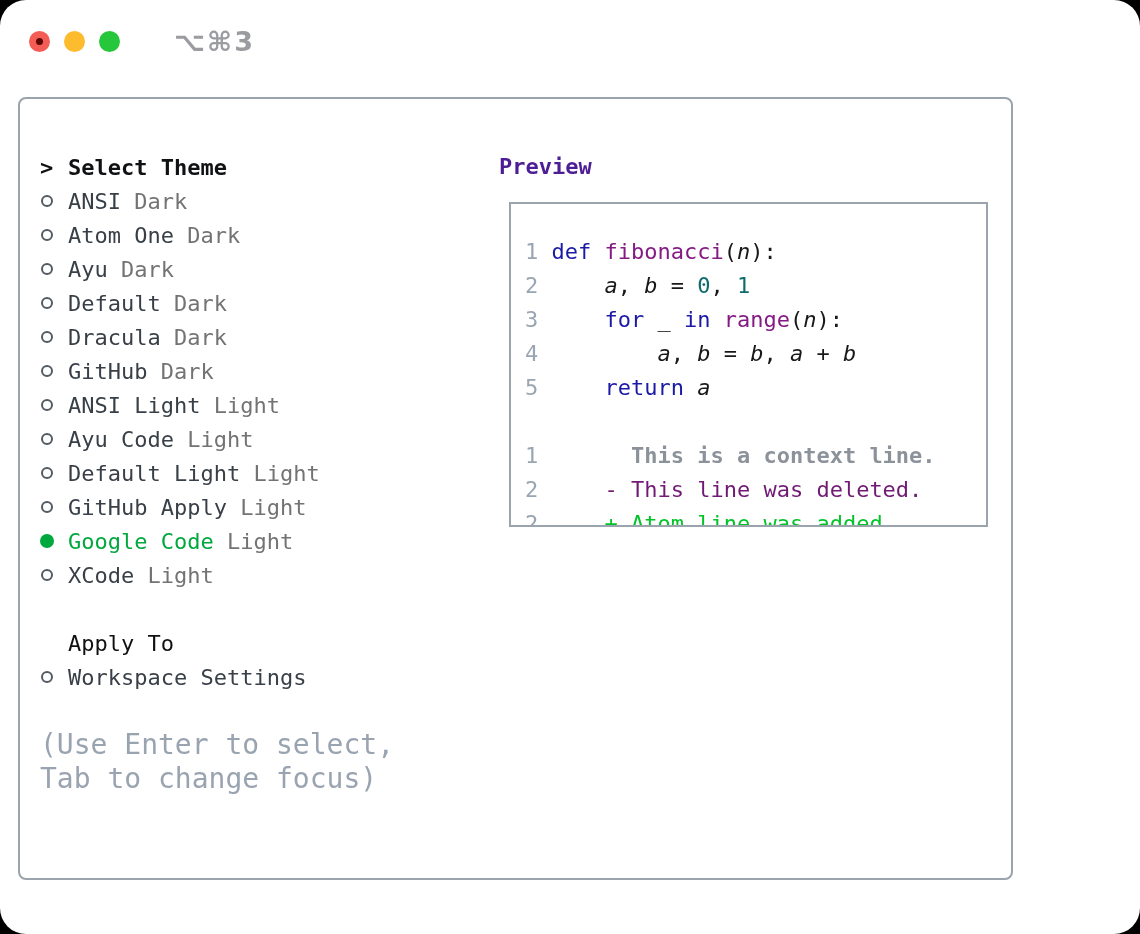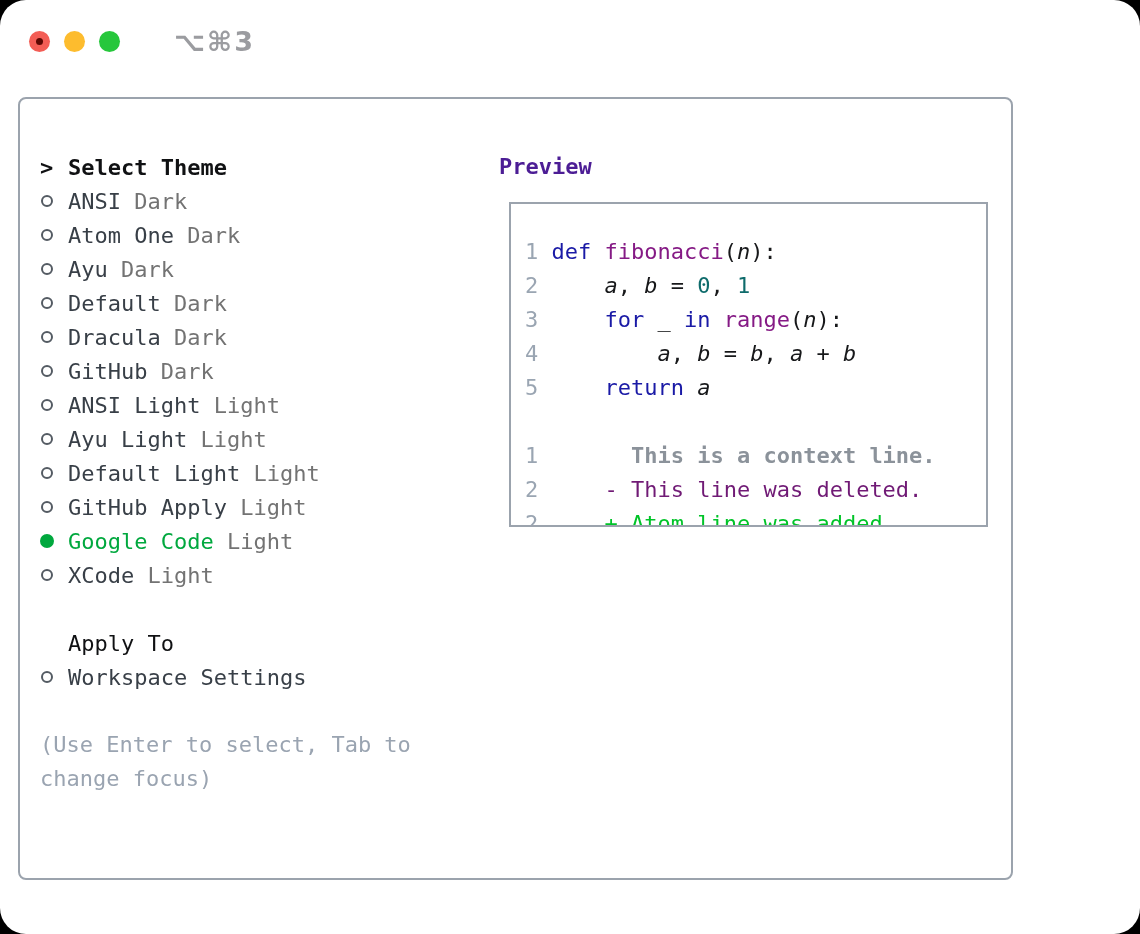--- a/index.html
+++ b/index.html
@@ -27,21 +27,21 @@
   .left-col{position:absolute;left:20px;top:51px;font-size:22px;color:#383f47;}
   .row{display:flex;align-items:center;height:34px;white-space:pre;}
   .spacer{height:34px;}
   .bullet-col{width:28px;display:flex;align-items:center;flex:none;}
   .cursor{width:28px;font-weight:bold;color:#101113;}
   .hdr{font-weight:bold;color:#101113;}
   .radio{width:12px;height:12px;border-radius:50%;border:2px solid #545b63;box-sizing:border-box;margin-left:1px;}
   .row.selected .radio{background:#00a83e;border-color:#00a83e;width:14px;height:14px;margin-left:0;}
   .row.selected .tname{color:#00a83e;}
   .variant{color:#737373;}
-  .help{margin-top:34px;width:400px;color:#9aa4b1;line-height:34px;font-size:22px;}
+  .help{margin-top:34px;width:400px;color:#9aa4b1;line-height:34px;font-size:28px;}
   
   .preview-label{position:absolute;left:479px;top:51px;height:34px;line-height:34px;font-weight:bold;font-size:22px;color:#4c1d95;}
   .code-box{
     position:absolute;left:489px;top:103px;width:479px;height:325px;
     border:2px solid #9ba3ad;box-sizing:border-box;background:#fff;
     padding:31px 0 0 14px;overflow:hidden;
   }
   .cline{height:34px;line-height:34px;font-size:22px;white-space:pre;}
   .lnum{color:#9aa5b2;}
   .sg-p{color:#17181a;}
@@ -99,21 +99,21 @@
       <div class="row">
         <span class="bullet-col"><span class="radio"></span></span>
         <span class="tname">GitHub</span><span> </span><span class="variant">Dark</span>
       </div>
       <div class="row">
         <span class="bullet-col"><span class="radio"></span></span>
         <span class="tname">ANSI Light</span><span> </span><span class="variant">Light</span>
       </div>
       <div class="row">
         <span class="bullet-col"><span class="radio"></span></span>
-        <span class="tname">Ayu Light</span><span> </span><span class="variant">Light</span>
+        <span class="tname">Ayu Code</span><span> </span><span class="variant">Light</span>
       </div>
       <div class="row">
         <span class="bullet-col"><span class="radio"></span></span>
         <span class="tname">Default Light</span><span> </span><span class="variant">Light</span>
       </div>
       <div class="row">
         <span class="bullet-col"><span class="radio"></span></span>
         <span class="tname">GitHub Apply</span><span> </span><span class="variant">Light</span>
       </div>
       <div class="row selected">

